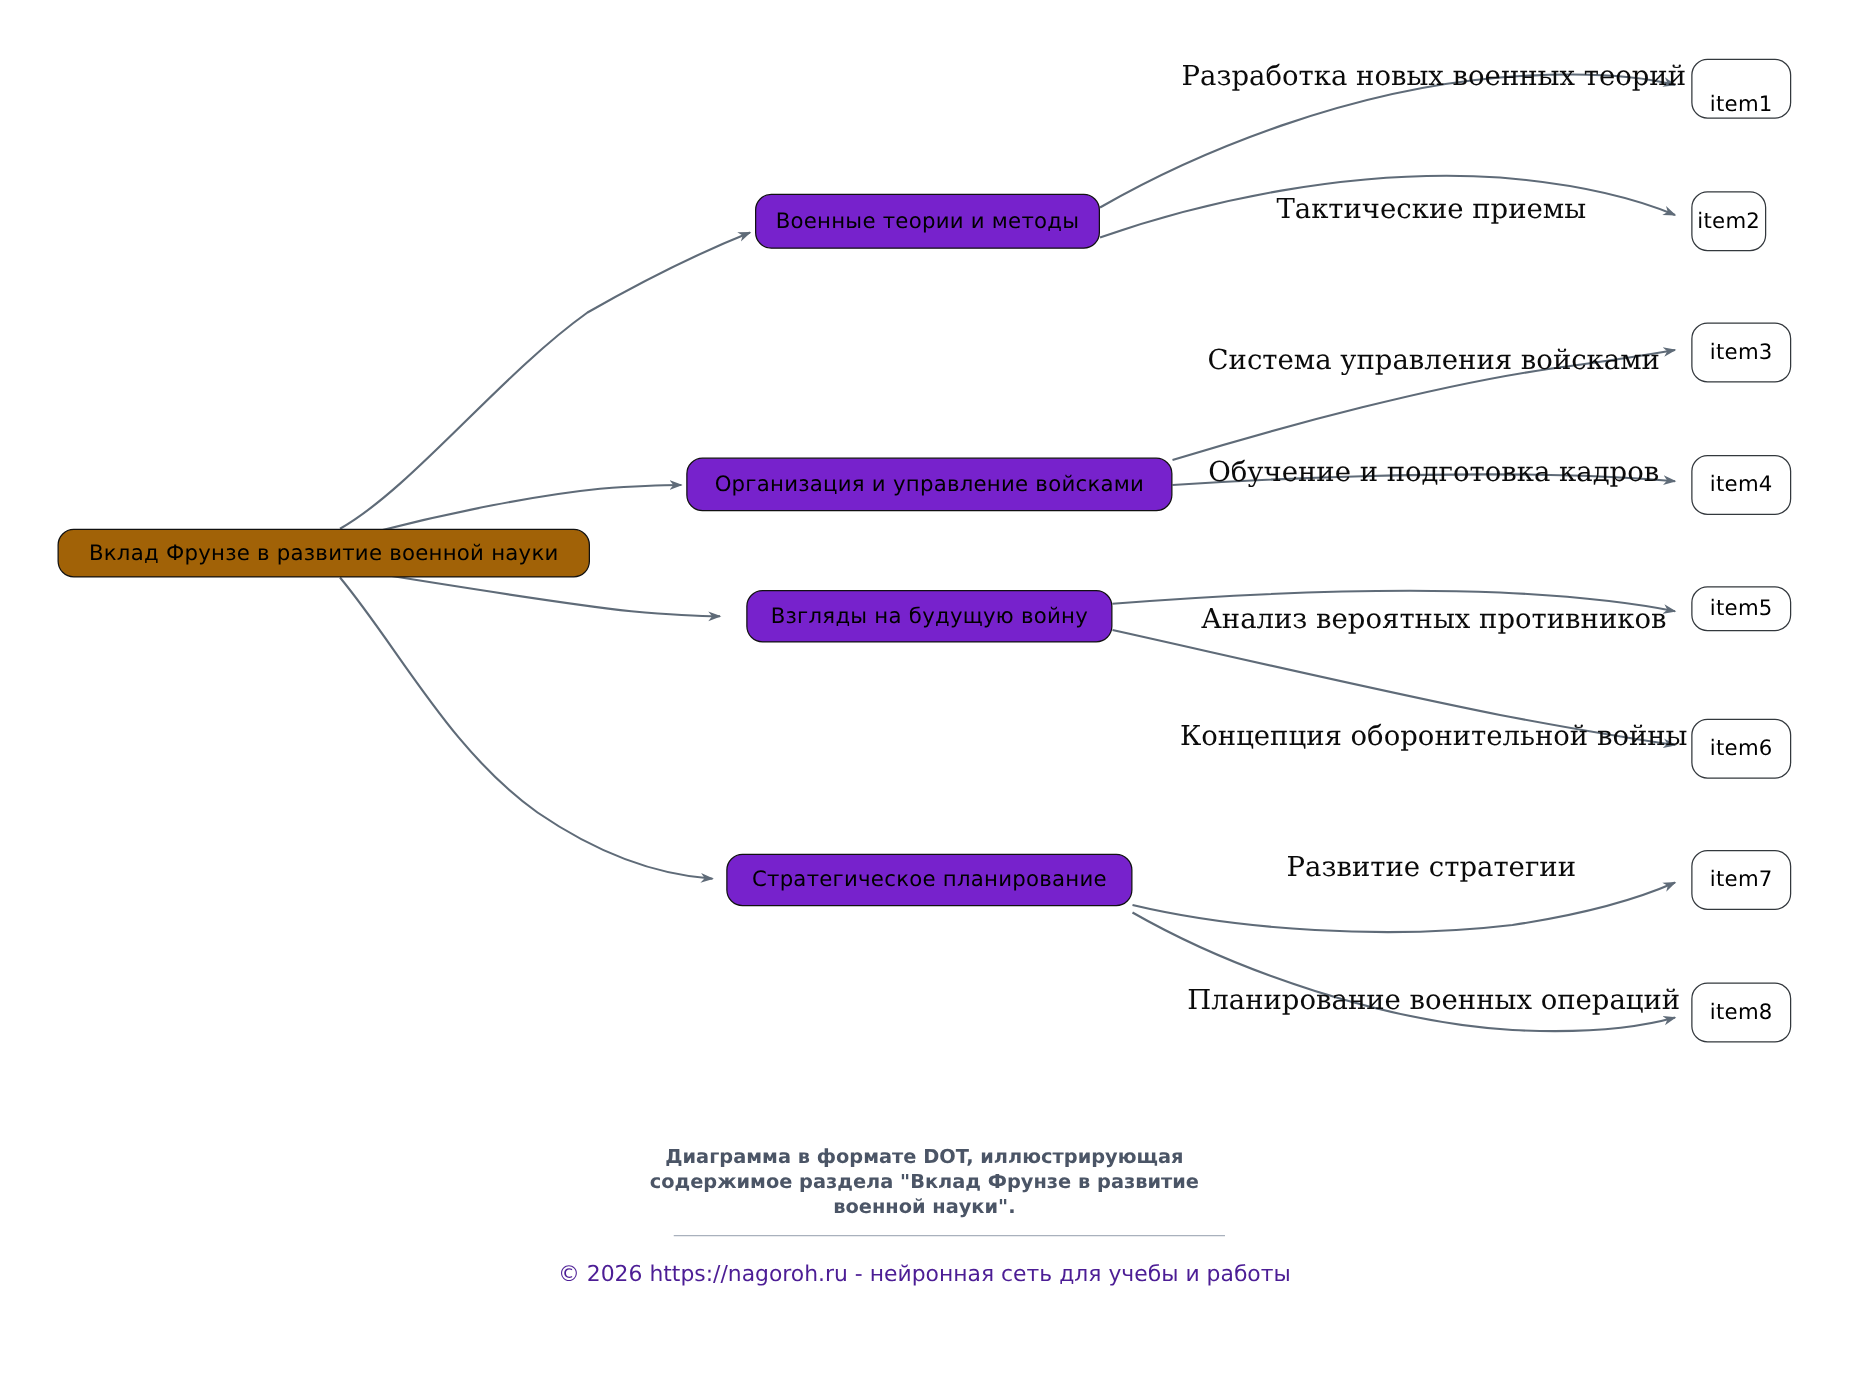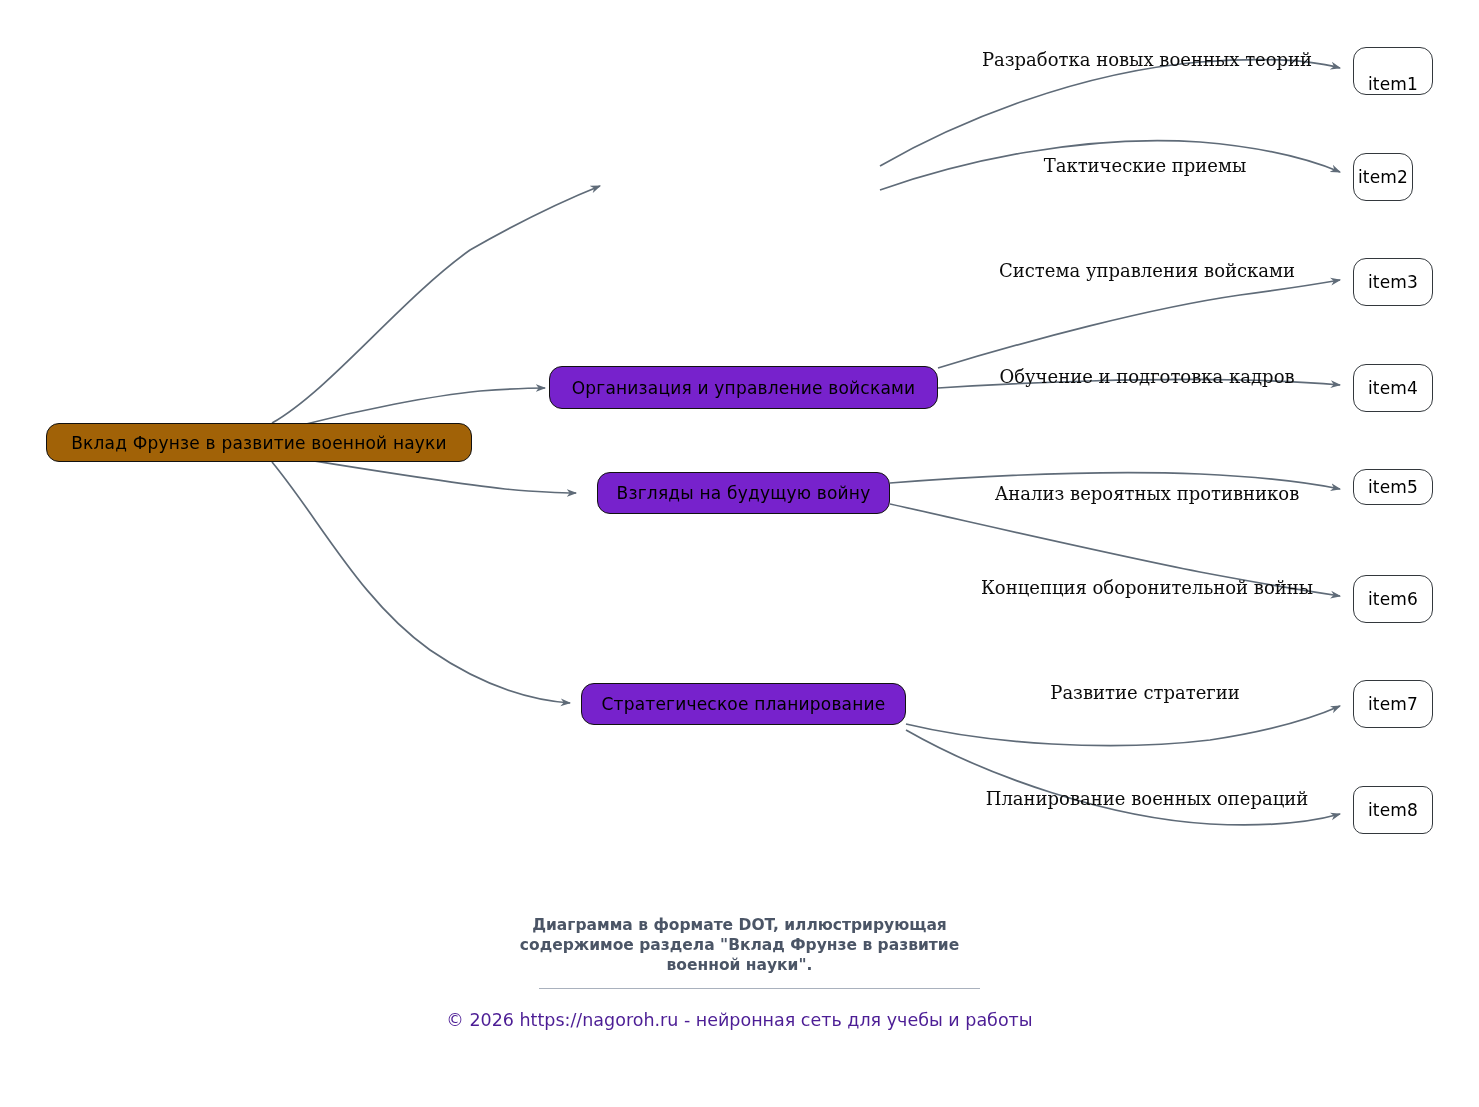--- a/index.html
+++ b/index.html
@@ -47,21 +47,21 @@
   }
   .node-leaf {
     background: #ffffff;
     border: 1.8px solid #33383d;
     border-radius: 13px;
     font-size: 17px;
   }
   .edge-label {
     position: absolute;
     font-family: "DejaVu Serif", "Liberation Serif", serif;
-    font-size: 18px;
+    font-size: 22px;
     color: #0b0b0b;
     white-space: nowrap;
     transform: translateX(-50%);
     line-height: 1;
   }
   .footer {
     position: absolute;
     left: 0;
     width: 1479px;
     text-align: center;
@@ -120,20 +120,23 @@
 
       <path d="M 906,724 C 990,744 1110,752 1210,740 Q 1290,728 1340,706"></path>
       <path d="M 906,730 C 990,778 1110,818 1210,824 Q 1290,828 1340,814"></path>
     </g>
   </svg>
 
   <div class="node node-root" style="left:46px; top:423px; width:426px; height:39px;">
     <span>Вклад Фрунзе в развитие военной науки</span>
   </div>
 
+  <div class="node node-branch" style="left:604px; top:155px; width:276px; height:44px;">
+    <span>Военные теории и методы</span>
+  </div>
 
   <div class="node node-branch" style="left:597px; top:472px; width:293px; height:42px;">
     <span>Взгляды на будущую войну</span>
   </div>
 
   <div class="node node-branch" style="left:549px; top:366px; width:389px; height:43px;">
     <span>Организация и управление войсками</span>
   </div>
 
   <div class="node node-branch" style="left:581px; top:683px; width:325px; height:42px;">
@@ -154,27 +157,27 @@
   </div>
   <div class="node node-leaf" style="left:1353px; top:469px; width:80px; height:36px;">
     <span>item5</span>
   </div>
   <div class="node node-leaf" style="left:1353px; top:575px; width:80px; height:48px;">
     <span>item6</span>
   </div>
   <div class="node node-leaf" style="left:1353px; top:680px; width:80px; height:48px;">
     <span>item7</span>
   </div>
-  <div class="node node-leaf" style="left:1353px; top:786px; width:80px; height:48px;border-radius:10px;">
+  <div class="node node-leaf" style="left:1353px; top:786px; width:80px; height:48px;">
     <span>item8</span>
   </div>
 
   <div class="edge-label" style="left:1147px; top:51px;">Разработка новых военных теорий</div>
   <div class="edge-label" style="left:1145px; top:157px;">Тактические приемы</div>
-  <div class="edge-label" style="left:1147px; top:262px;">Система управления войсками</div>
+  <div class="edge-label" style="left:1147px; top:278px;">Система управления войсками</div>
   <div class="edge-label" style="left:1147px; top:368px;">Обучение и подготовка кадров</div>
   <div class="edge-label" style="left:1147px; top:485px;">Анализ вероятных противников</div>
   <div class="edge-label" style="left:1147px; top:579px;">Концепция оборонительной войны</div>
   <div class="edge-label" style="left:1145px; top:684px;">Развитие стратегии</div>
   <div class="edge-label" style="left:1147px; top:790px;">Планирование военных операций</div>
 
   <div class="footer footer-caption">
     <span>Диаграмма в формате DOT, иллюстрирующая</span>
     <span>содержимое раздела "Вклад Фрунзе в развитие</span>
     <span>военной науки".</span>

